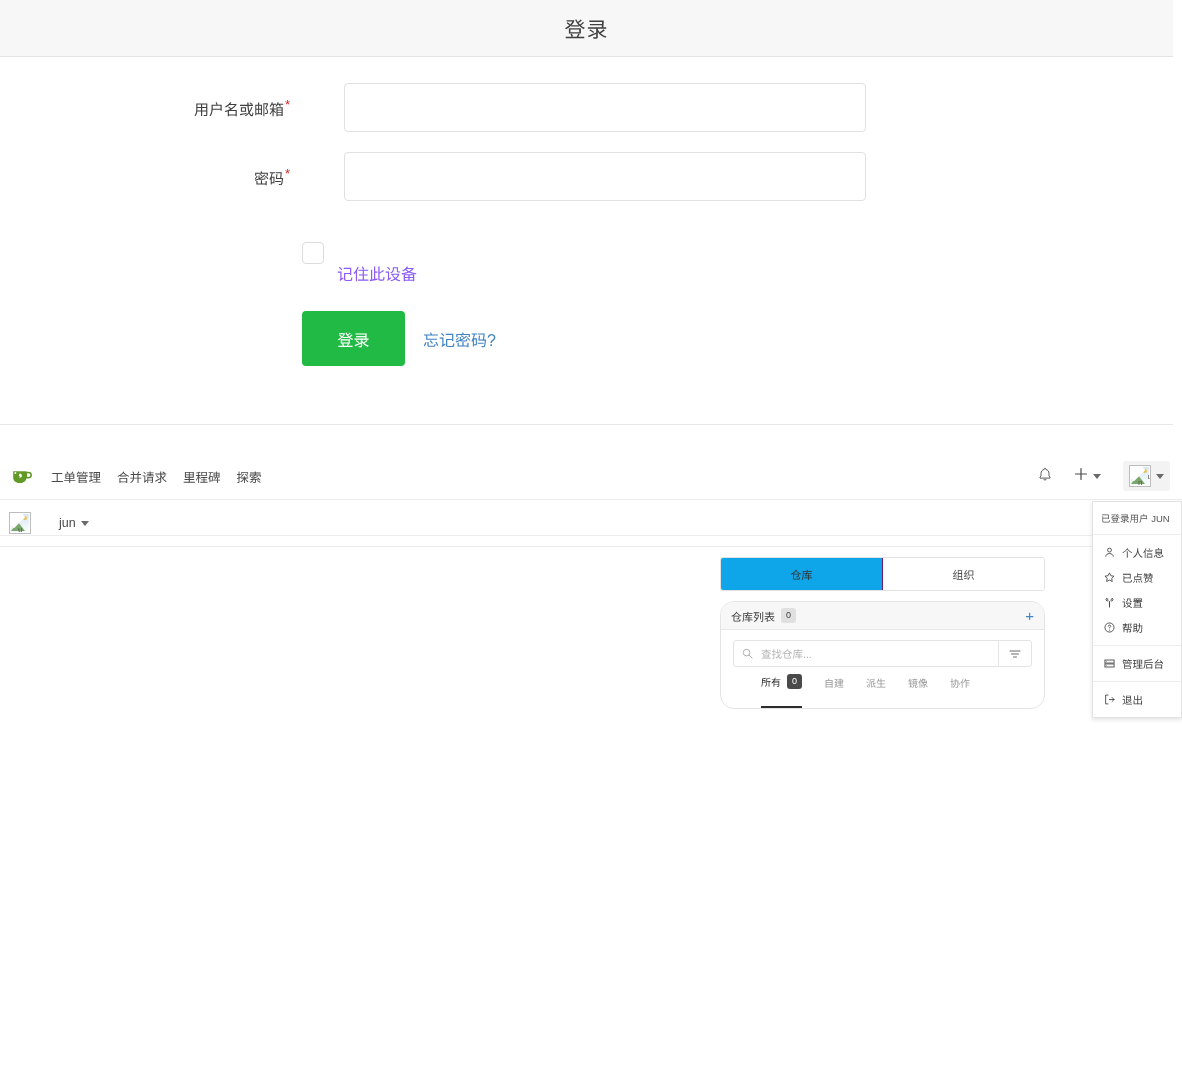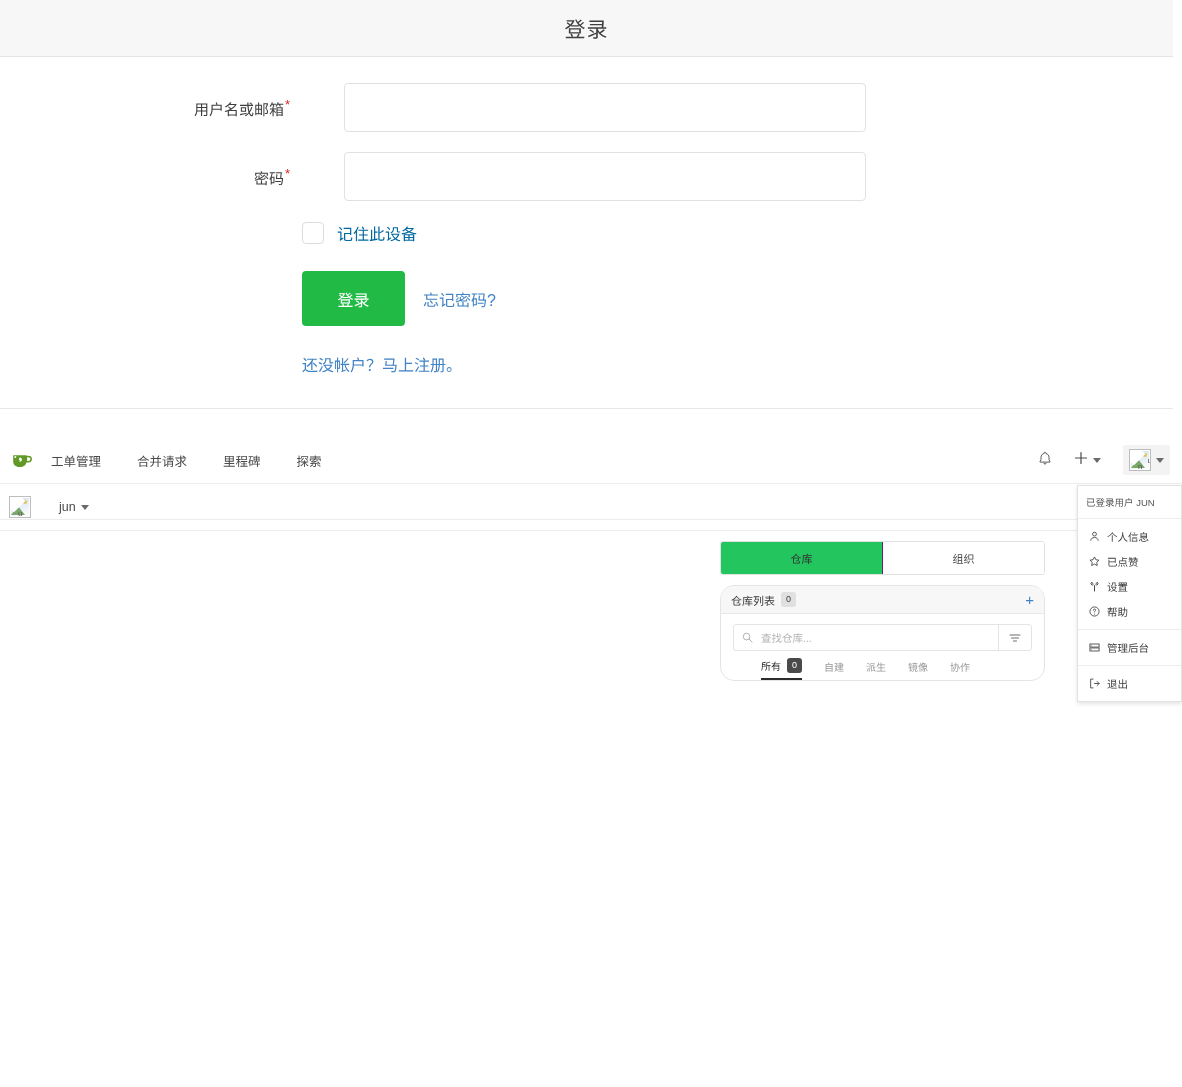--- a/index.html
+++ b/index.html
@@ -96,21 +96,22 @@
     border: 1px solid #dcdcdc;
     border-radius: 4px;
     background: #fff;
     display: inline-block;
     box-sizing: border-box;
     margin-right: 13px;
     flex: 0 0 auto;
   }
   .checkbox-label {
     font-size: 16px;
-    color: #0369a1;
+    color: #8b5cf6;
+    margin-top: 40px;
   }
 
   .btn-row {
     margin-bottom: 26px;
   }
   .btn-login {
     background: #21ba45;
     color: #ffffff;
     border: none;
     border-radius: 4px;
@@ -154,21 +155,21 @@
     height: 26px;
     flex: 0 0 auto;
     margin-right: 16px;
     display: flex;
     align-items: center;
     justify-content: center;
   }
   .nav-items {
     display: flex;
     align-items: center;
-    gap: 36px;
+    gap: 16px;
   }
   .nav-item {
     font-size: 12.5px;
     color: #4a4a4a;
     cursor: pointer;
     white-space: nowrap;
   }
   .nav-right {
     margin-left: auto;
     display: flex;
@@ -263,21 +264,21 @@
     font-size: 12.5px;
     color: #4a4a4a;
     margin-left: 28px;
   }
 
   
   .user-menu {
     position: absolute;
     top: 48px;
     right: 0;
-    width: 105px;
+    width: 90px;
     background: #ffffff;
     border: 1px solid #e2e2e2;
     box-shadow: 0 2px 4px rgba(34,36,38,0.12);
     z-index: 40;
     box-sizing: border-box;
   }
   .user-menu-header {
     font-size: 9.5px;
     color: #555;
     padding: 9px 8px;
@@ -327,21 +328,21 @@
     flex: 1;
     display: flex;
     align-items: center;
     justify-content: center;
     font-size: 11px;
     color: #4a4a4a;
     cursor: pointer;
     background: #ffffff;
   }
   .repo-tab.active {
-    background: #22c55e;
+    background: #0ea5e9;
     color: #333;
   }
   .repo-tab + .repo-tab { border-left: 1px solid #701a75; }
 
   .repo-card {
     margin-top: 10px;
     border: 1px solid #e4e4e4;
     border-radius: 14px;
     background: #ffffff;
     overflow: hidden;
@@ -428,21 +429,21 @@
     display: flex;
     align-items: center;
     gap: 22px;
     padding: 7px 0 0 28px;
   }
   .filter-tab {
     display: flex;
     align-items: center;
     font-size: 10px;
     color: #9a9a9a;
-    padding-bottom: 5px;
+    padding-bottom: 17px;
     cursor: pointer;
     white-space: nowrap;
   }
   .filter-tab.active {
     color: #2c2c2c;
     border-bottom: 2px solid #2c2c2c;
   }
 
   .page-bottom-rule {
     position: absolute;
@@ -480,23 +481,20 @@
     <div class="inline-row remember-row">
       <span class="checkbox-box"></span>
       <span class="checkbox-label">记住此设备</span>
     </div>
 
     <div class="inline-row btn-row">
       <button class="btn-login">登录</button>
       <a class="link forgot-link">忘记密码?</a>
     </div>
 
-    <div class="signup-row">
-      <a class="link">还没帐户？马上注册。</a>
-    </div>
 
   </div>
 </div>
 
 <div class="app-shell">
 
   <div class="navbar">
     <div class="logo">
       <svg width="24" height="24" viewBox="0 0 24 24" aria-hidden="true">
         <path d="M3.2 7.2h13.2v6.3c0 3.2-2.6 5.5-5.9 5.5h-1.4C5.8 19 3.2 16.7 3.2 13.5V7.2z" fill="#609926"></path>

